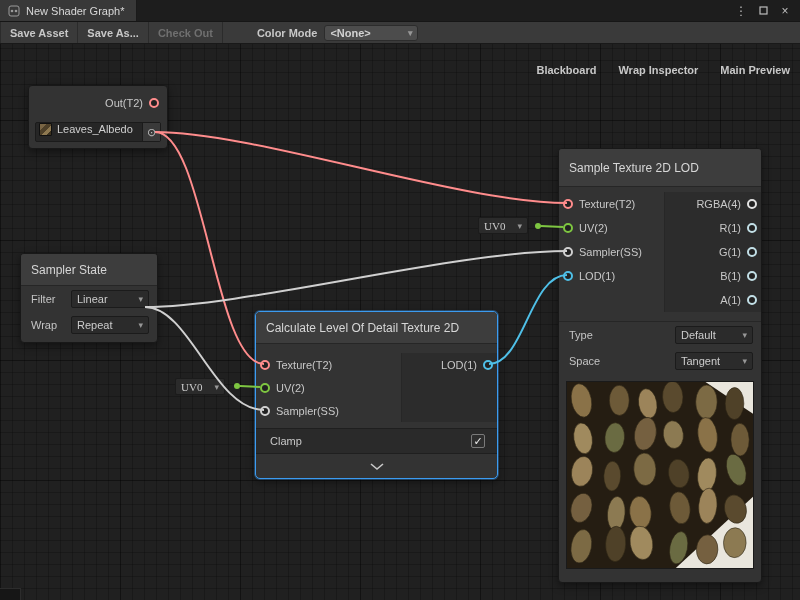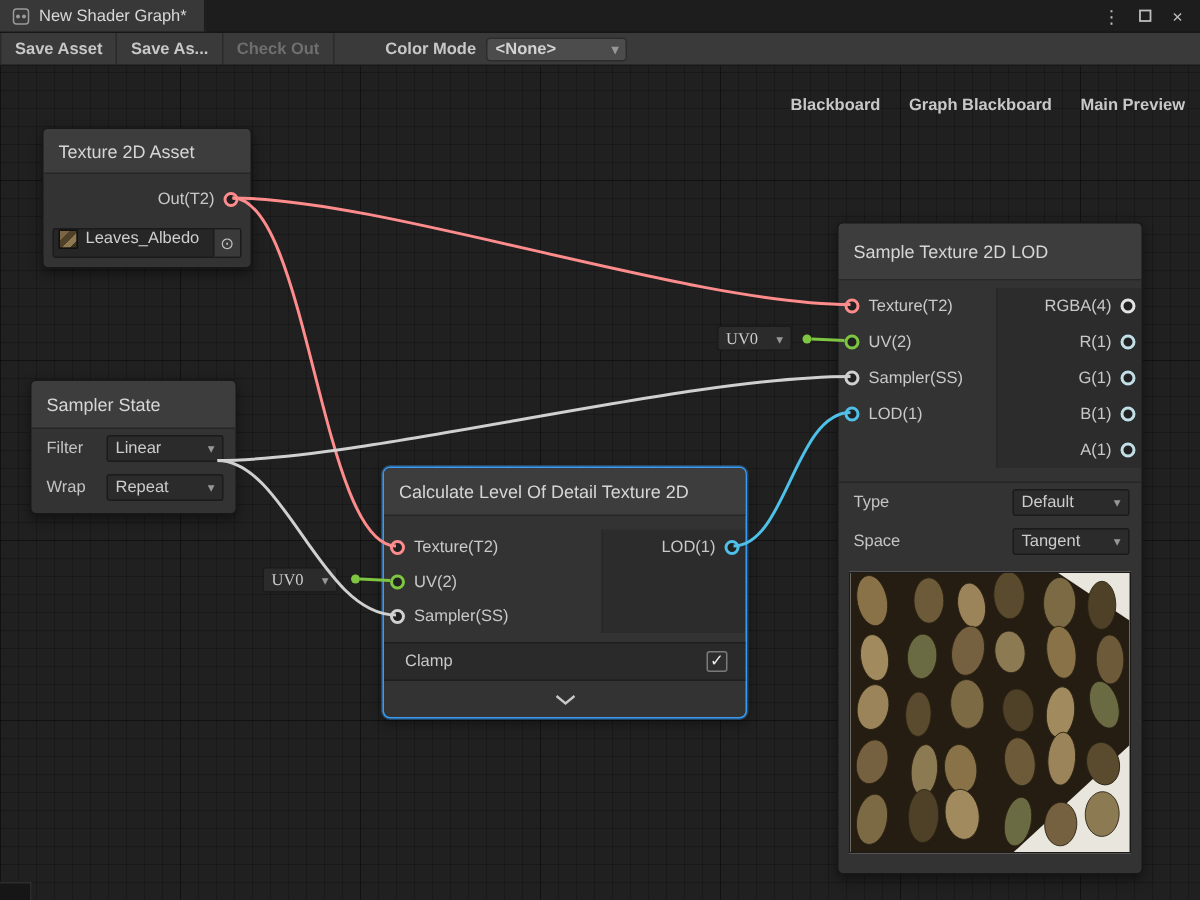--- a/index.html
+++ b/index.html
@@ -27,21 +27,21 @@
   
   .toolbar { position:absolute; top:22px; left:0; right:0; height:22px; background:#3a3a3a;
     display:flex; align-items:stretch; z-index:10; border-bottom:1px solid #191919; font-size:11px;font-weight:bold; }
   .tbtn { display:flex; align-items:center; padding:0 9px; color:#c8c8c8; border-right:1px solid #2b2b2b; }
   .tbtn:first-child { border-left:1px solid #2b2b2b; }
   .tbtn.disabled { color:#6f6f6f; }
   .cm-group { display:flex; align-items:center; margin-left:34px; gap:7px; color:#c8c8c8; }
   .cm-dd { display:flex; align-items:center; justify-content:space-between; width:94px; height:16px;
     background:#4c4c4c; border:1px solid #2c2c2c; border-radius:3px; padding:0 5px; color:#d2d2d2; }
   .right-group { margin-left:auto; display:flex; align-items:stretch; }
-  .right-group .tbtn { border-left:1px solid #ec4899; border-right:none;margin-top:48px; }
+  .right-group .tbtn { border-left:4px solid #ec4899; border-right:none;margin-top:48px; }
   .right-group .tbtn:last-child { border-right:1px solid #2b2b2b; }
 
   
   .edges { position:absolute; top:0; left:0; width:800px; height:600px; z-index:3; pointer-events:none; }
 
   
   .node { position:absolute; background:#333333; border:1px solid #181818; border-radius:4px;
     z-index:2; color:#c8c8c8; font-size:11px; box-shadow:0 3px 8px rgba(0,0,0,.45); overflow:hidden; }
   .node-header { background:#3d3d3d; border-bottom:1px solid #262626; color:#d6d6d6;
     font-size:12px; display:flex; align-items:center; padding-left:10px; }
@@ -155,27 +155,26 @@
   <div class="tbtn disabled">Check Out</div>
   <div class="cm-group">
     <span>Color Mode</span>
     <div class="cm-dd">
       <span>&lt;None&gt;</span>
       <span class="caret">▾</span>
     </div>
   </div>
   <div class="right-group">
     <div class="tbtn">Blackboard</div>
-    <div class="tbtn">Graph Blackboard</div>
+    <div class="tbtn">Wrap Inspector</div>
     <div class="tbtn">Main Preview</div>
   </div>
 </div>
 
 <div class="node node-tex">
-  <div class="node-header">Texture 2D Asset</div>
   <div class="row-out">
     <span>Out(T2)</span>
     <span class="pc pc-tex"></span>
   </div>
   <div class="obj-field">
     <span class="tex-thumb"></span>
     <span class="obj-label">Leaves_Albedo</span>
     <span class="obj-picker">⊙</span>
   </div>
 </div>

